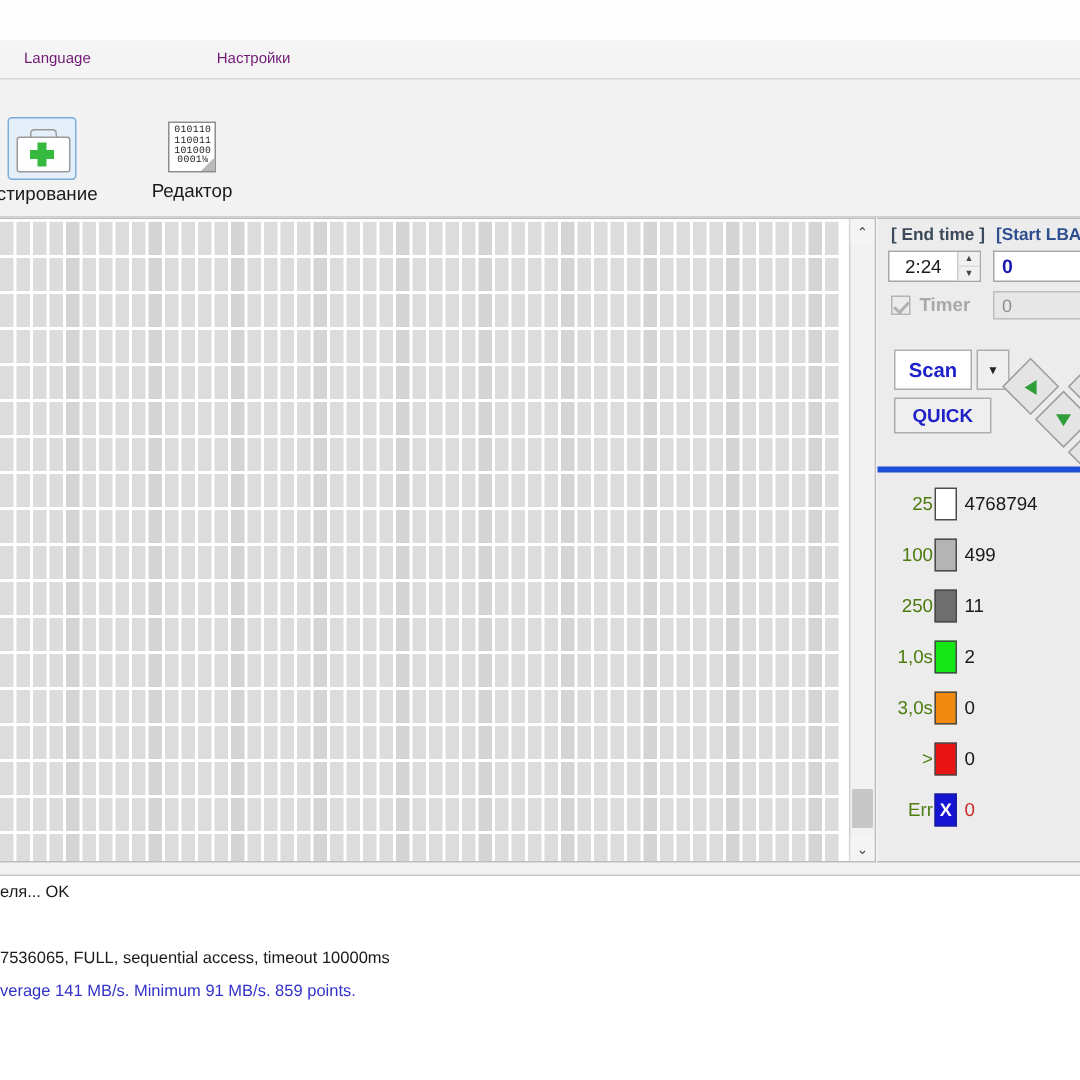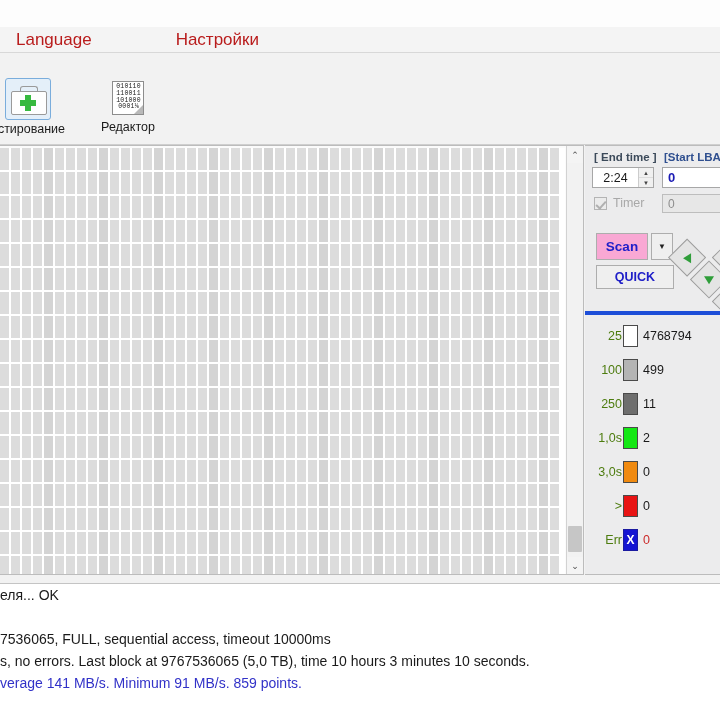--- a/index.html
+++ b/index.html
@@ -24,22 +24,22 @@
 
   
   .menubar {
     position: absolute; left: 0; top: 27px;
     width: 720px; height: 25px;
     background: #f4f4f4;
     border-bottom: 1px solid #d8d8d8;
     display: flex; align-items: center;
   }
   .menu-item {
-    font-size: 17px;
-    color: #b91c1c;
+    font-size: 10px;
+    color: #701a75;
     padding: 2px 10px;
     margin-left: 0px;
     white-space: nowrap;
     cursor: default;
   }
   .menu-item.first { margin-left: 6px; }
   .menu-item.second { margin-left: 64px; }
 
   
   .drivebar {
@@ -278,58 +278,58 @@
   .chk::after {
     content: "";
     position: absolute; left: 3px; top: 1px;
     width: 4px; height: 8px;
     border: solid #b0b0b0;
     border-width: 0 2px 2px 0;
     transform: rotate(42deg);
   }
   .timer-label {
     font-size: 12.5px; color: #a8a8a8;
-    margin-left: 6px; font-weight: 400;
+    margin-left: 6px; font-weight: 700;
   }
   .timer-box {
     position: absolute; left: 77px; top: 48px;
     width: 58px; height: 19px;
     background: #e7e7e7;
     border: 1px solid #bdbdbd;
     border-right: none;
     box-sizing: border-box;
     display: flex; align-items: center;
     padding-left: 5px;
     font-size: 12px; color: #8d8d8d;
   }
 
   .scan-btn {
     position: absolute; left: 11px; top: 87px;
     width: 52px; height: 27px;
-    background: #f9a8d4;
+    background: #ffffff;
     border: 1px solid #adadad;
     box-sizing: border-box;
     display: flex; align-items: center; justify-content: center;
     font-size: 13.5px; font-weight: bold;
     color: #2020c8;
     cursor: pointer;
   }
   .scan-drop {
     position: absolute; left: 66px; top: 87px;
     width: 22px; height: 27px;
     background: #efefef;
     border: 1px solid #adadad;
     box-sizing: border-box;
     display: flex; align-items: center; justify-content: center;
     font-size: 8px; color: #222;
     cursor: pointer;
   }
   .quick-btn {
     position: absolute; left: 11px; top: 119px;
-    width: 78px; height: 24px;
+    width: 65px; height: 24px;
     background: #efefef;
     border: 1px solid #adadad;
     box-sizing: border-box;
     display: flex; align-items: center; justify-content: center;
     font-size: 12.5px; font-weight: bold;
     color: #2020c8;
     cursor: pointer;
   }
 
   
@@ -397,21 +397,21 @@
 
   
   .logpanel {
     position: absolute; left: 0; top: 583px;
     width: 720px; height: 137px;
     background: #ffffff;
     border-top: 1px solid #c4c4c4;
     overflow: hidden;
   }
   .log-line {
-    font-size: 14px;
+    font-size: 11px;
     color: #1a1a1a;
     white-space: nowrap;
     padding-left: 0px;
     line-height: 22px;
   }
   .log-line.blue { color: #3232c8; }
   .log-spacer { height: 22px; }
 </style>
 </head>
 <body>
@@ -1495,18 +1495,17 @@
           <div class="lg-count red">0</div>
         </div>
       </div>
   </div>
 
   <div class="logpanel">
     <div id="log-lines">
         <div class="log-line">еля... OK</div>
         <div class="log-line log-spacer"></div>
         <div class="log-line">7536065, FULL, sequential access, timeout 10000ms</div>
-        <div class="log-line">s, no errors. Last block at 9767536065 (5,0 TB), time 10 hours 3 minutes 10 seconds.</div>
         <div class="log-line blue">verage 141 MB/s. Minimum 91 MB/s. 859 points.</div>
       </div>
   </div>
 
 </div>
 
 </body></html>

